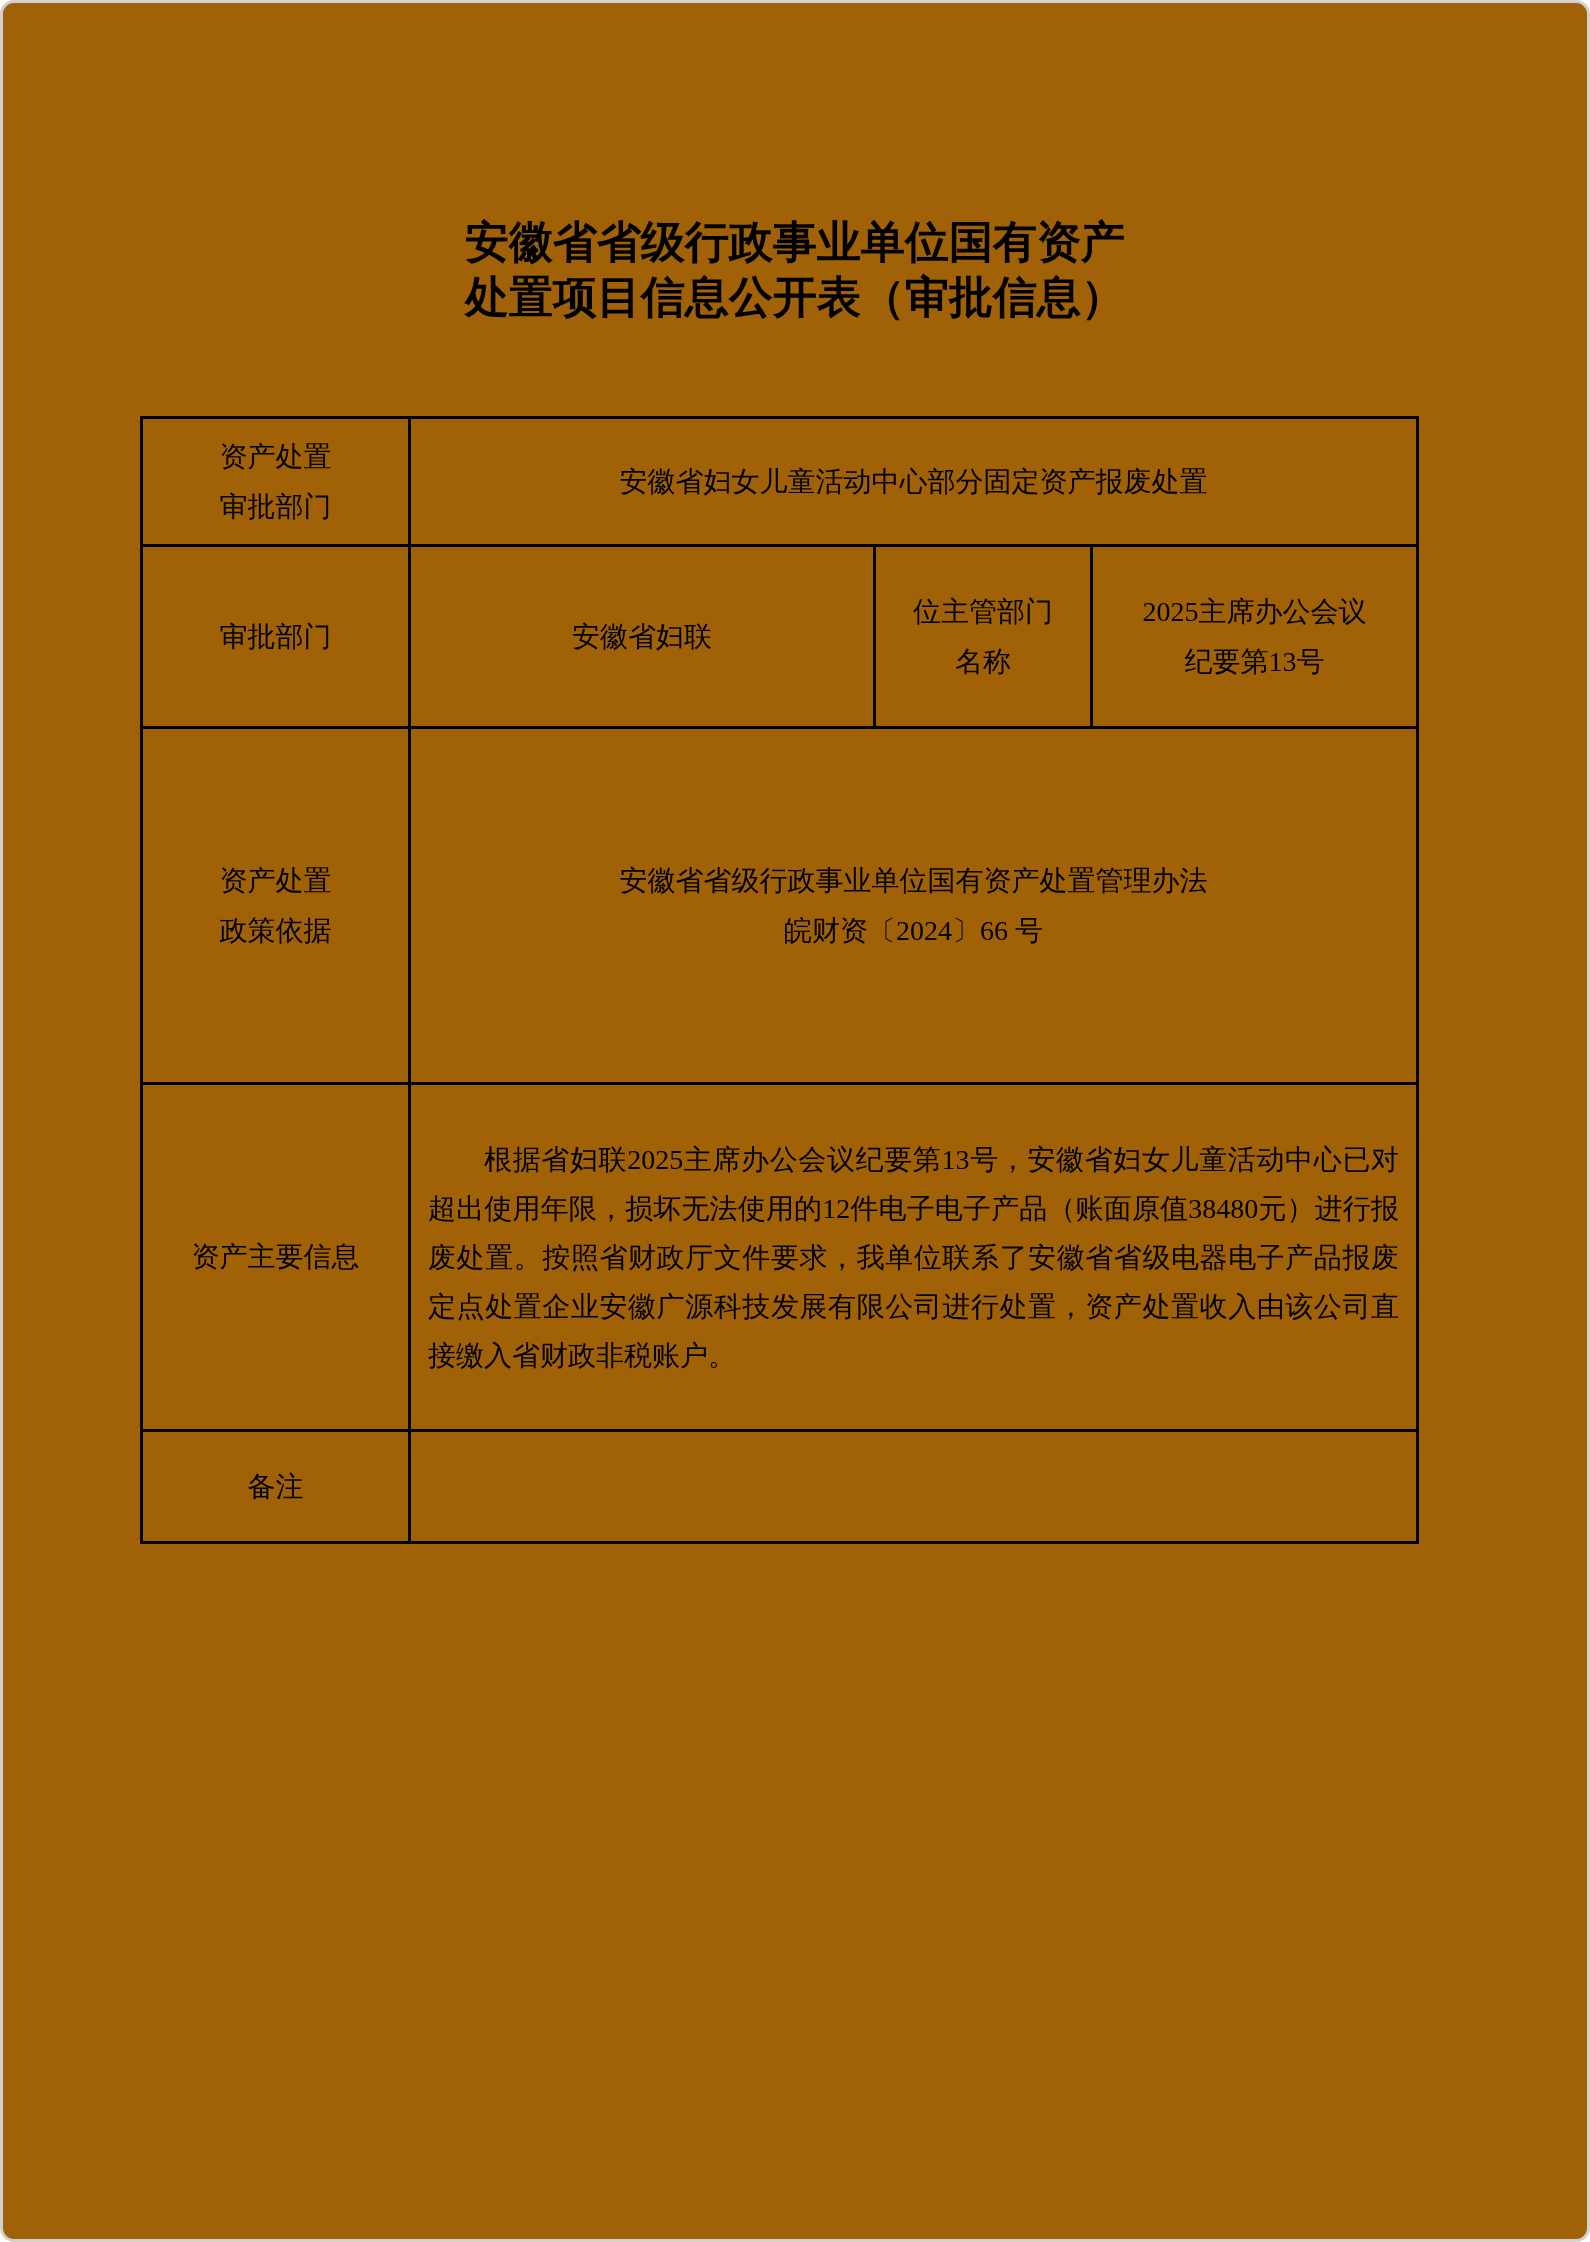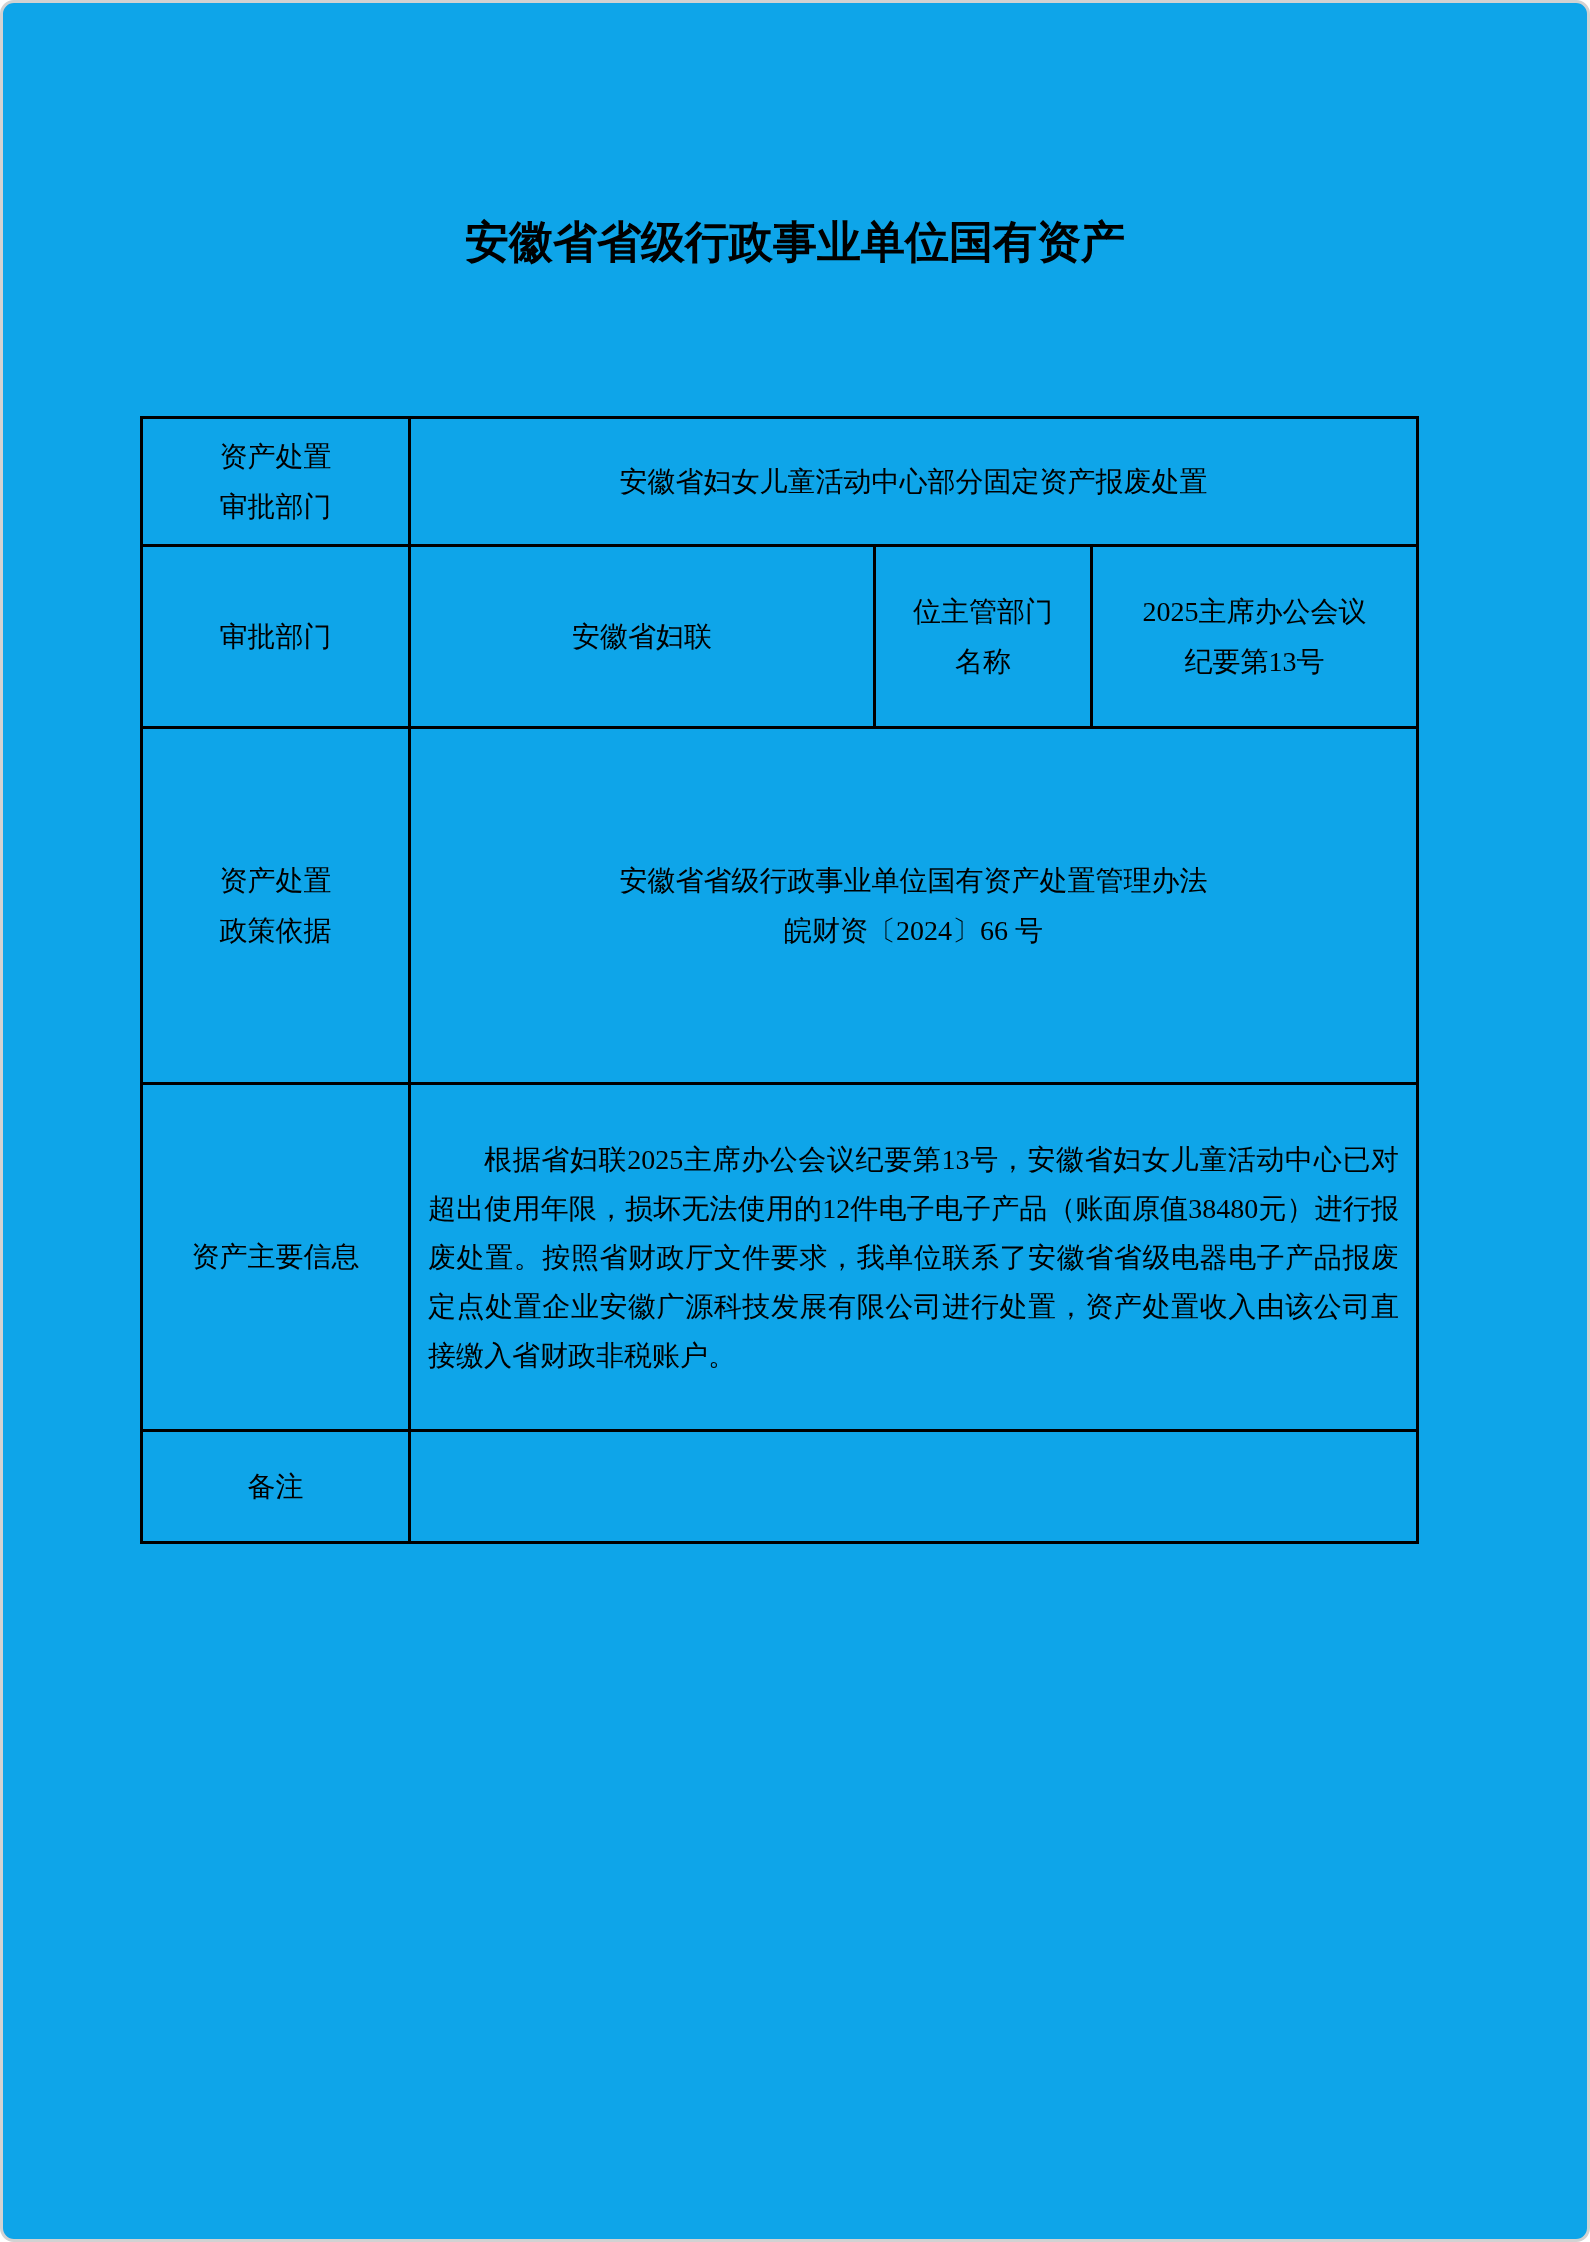--- a/index.html
+++ b/index.html
@@ -13,21 +13,21 @@
     background: #ffffff;
     color: #000000;
     font-family: "Liberation Serif", "DejaVu Serif", serif;
   }
   .page {
     position: absolute;
     inset: 0;
     box-sizing: border-box;
     border: 3px solid #d2d2d2;
     border-radius: 14px;
-    background: #0ea5e9;
+    background: #a16207;
   }
   .doc-title {
     position: absolute;
     top: 212px;
     left: 0;
     right: 0;
     text-align: center;
     font-weight: bold;
     font-size: 44px;
     line-height: 55px;
@@ -68,20 +68,21 @@
     line-height: 49px;
   }
 </style>
 </head>
 <body>
 
 <div class="page">
 
   <div class="doc-title">
     <div>安徽省省级行政事业单位国有资产</div>
+    <div>处置项目信息公开表（审批信息）</div>
   </div>
 
   <table class="info-table">
     <colgroup>
       <col class="c1">
         <col class="c2">
         <col class="c3">
         <col class="c4">
     </colgroup>
 

